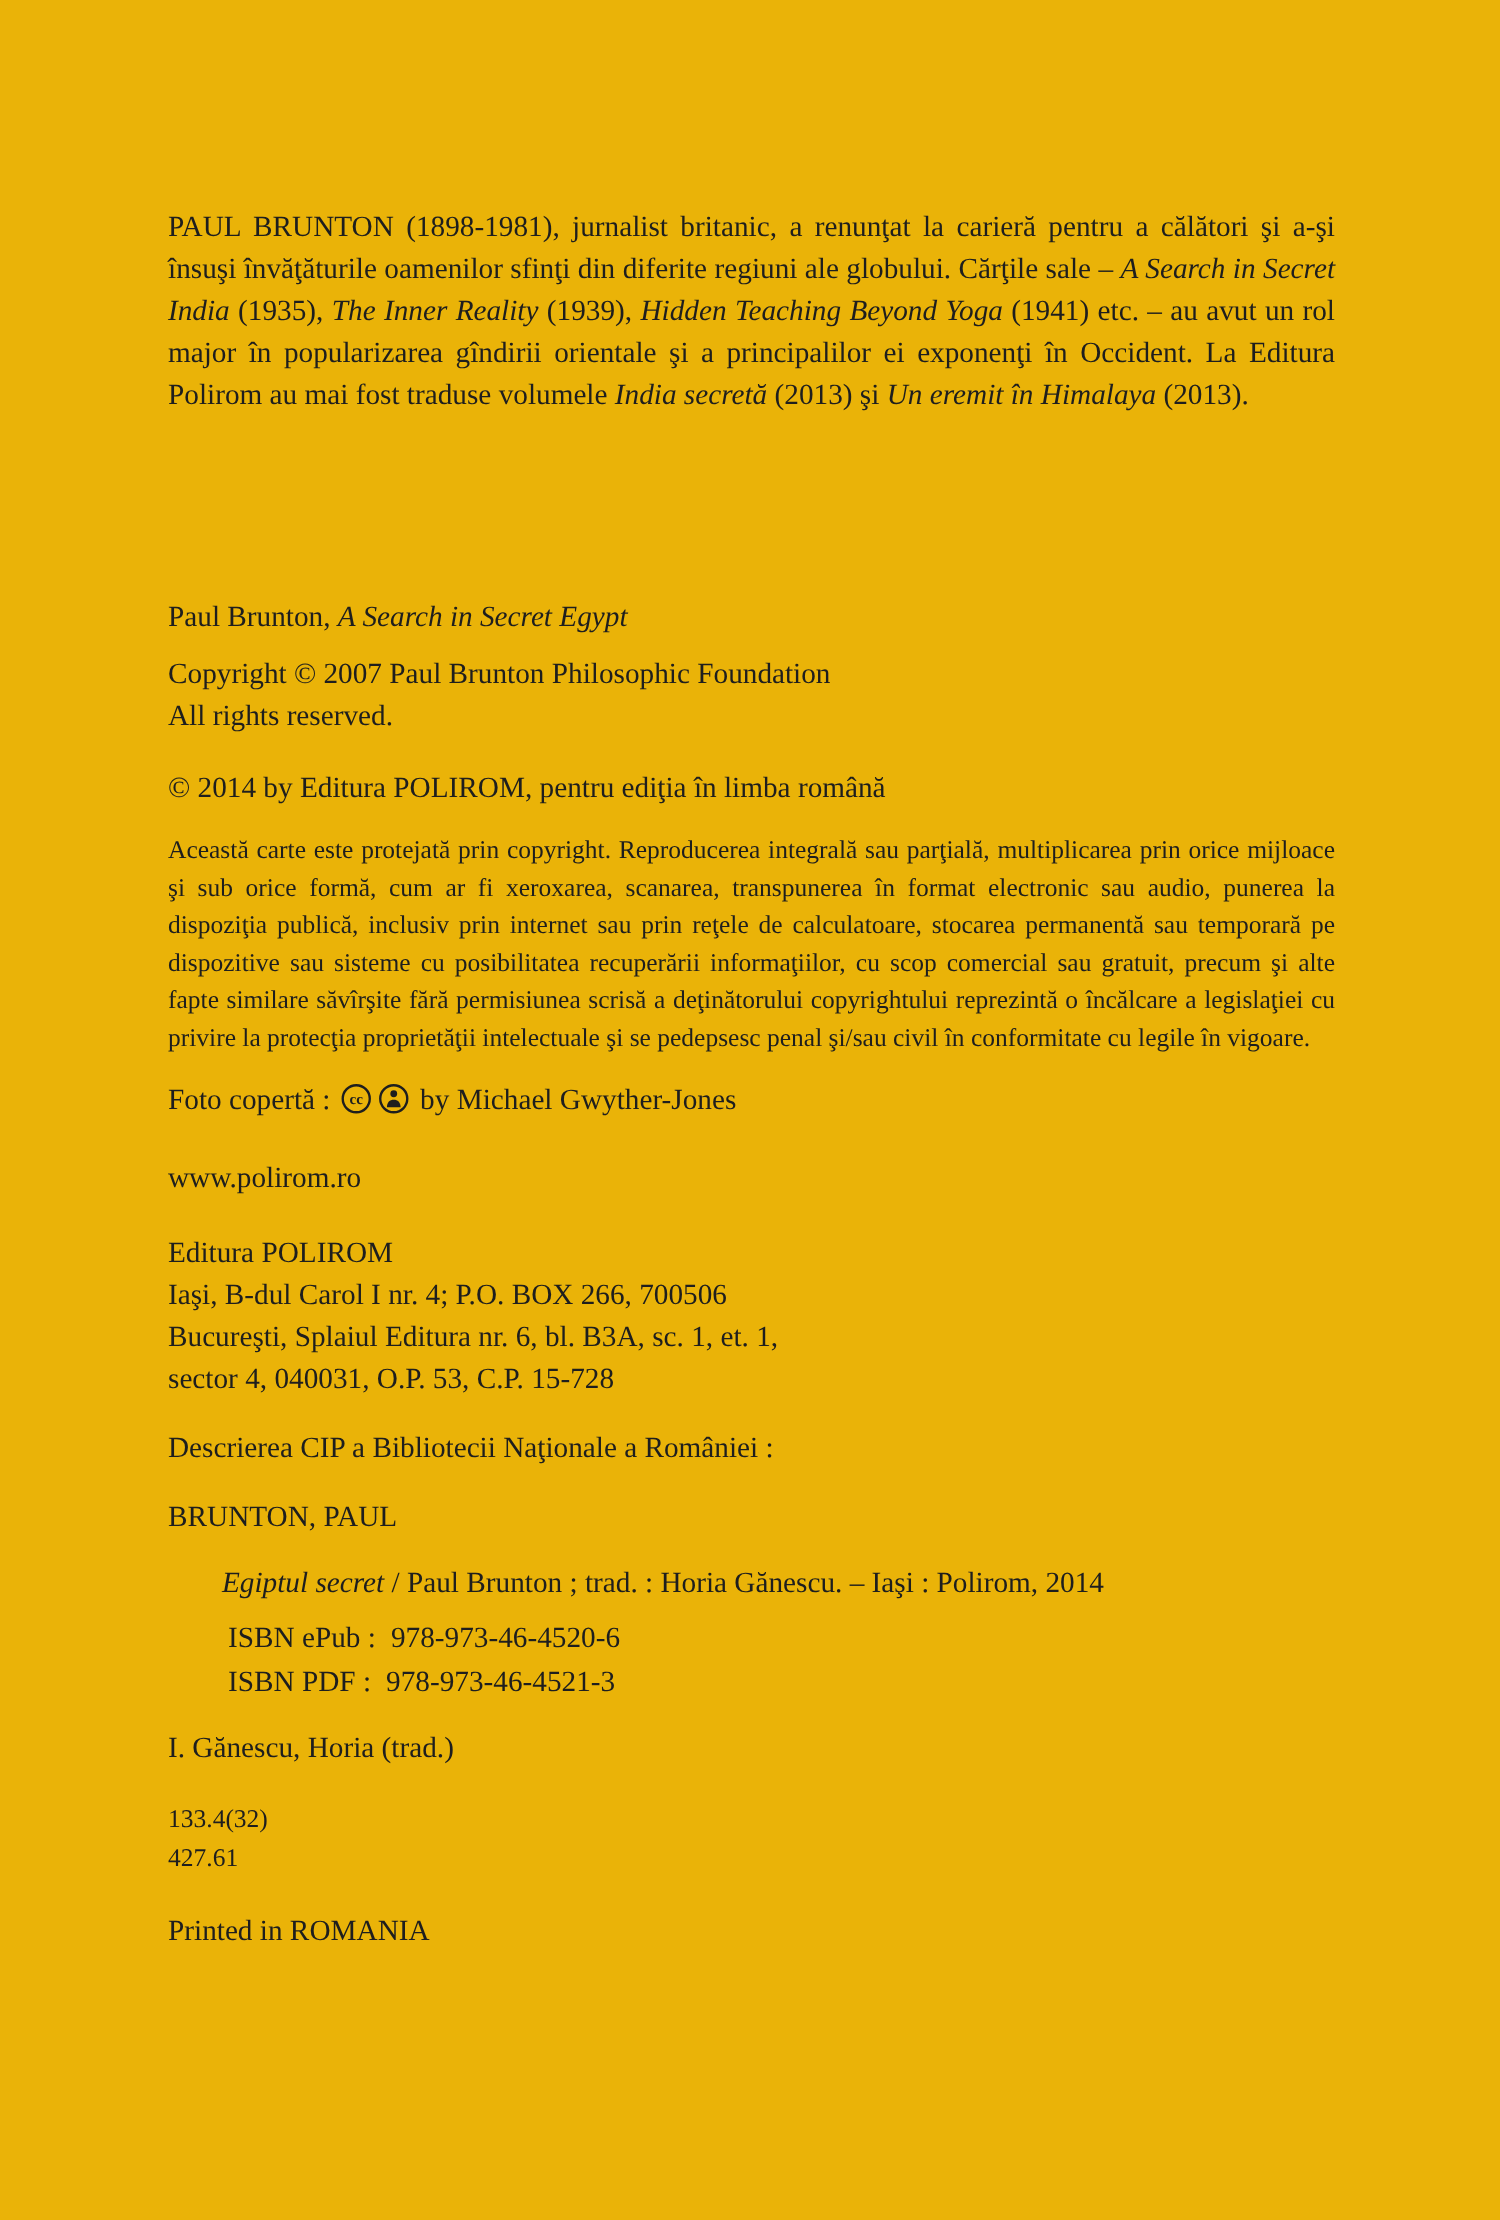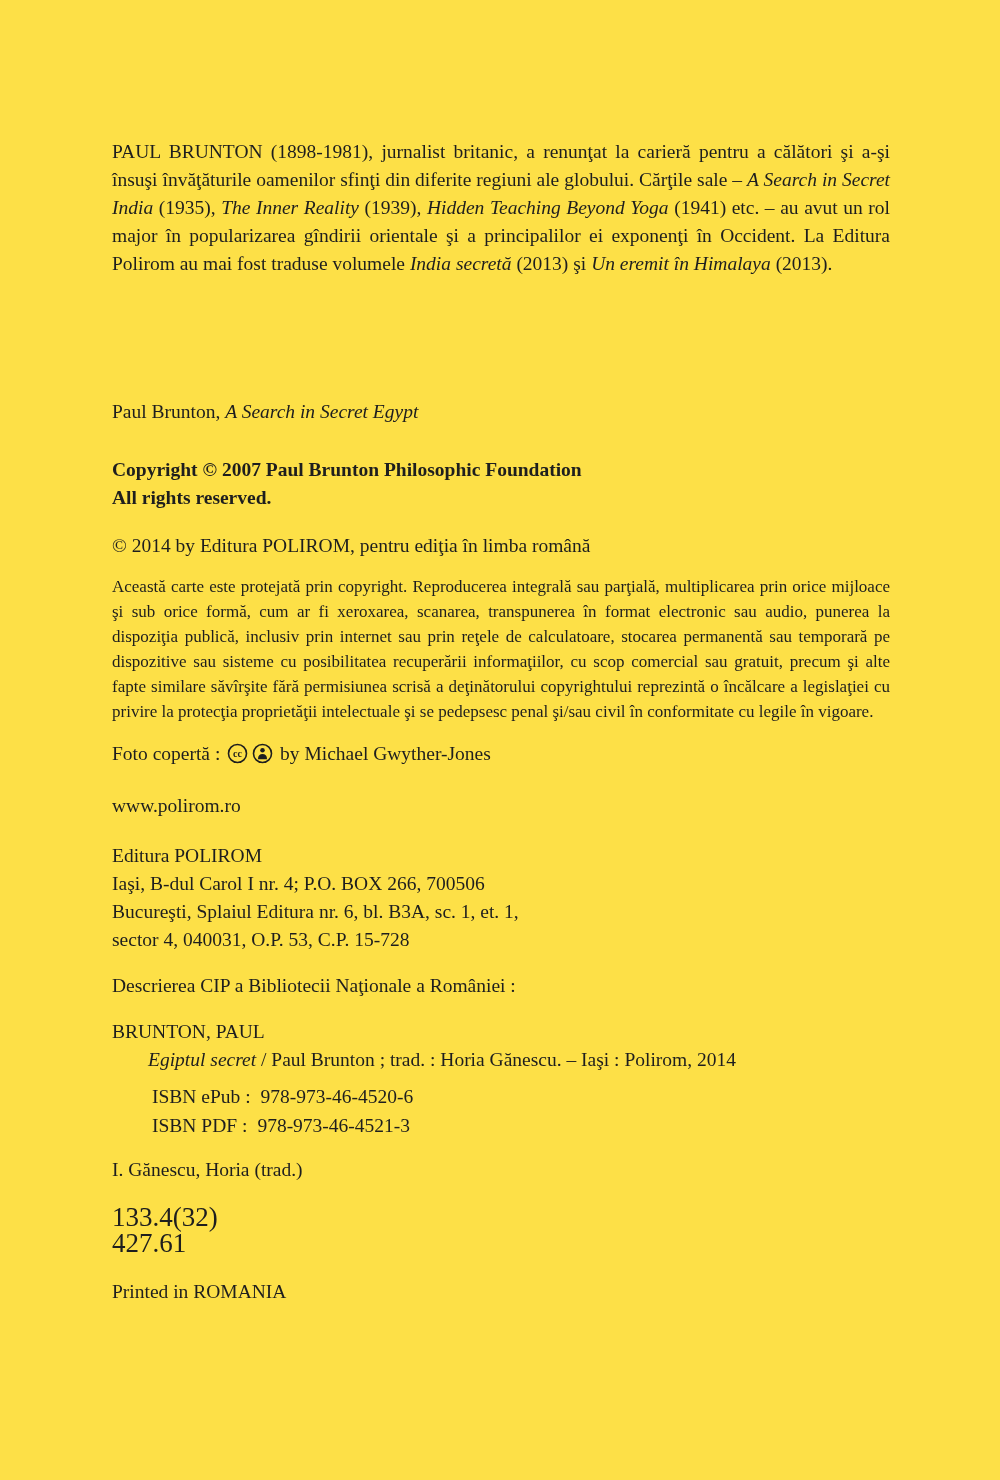--- a/index.html
+++ b/index.html
@@ -4,21 +4,21 @@
 <style>
   html, body {
     margin: 0;
     padding: 0;
     background: #f6f6f4;
   }
   .page {
     position: relative;
     width: 1000px;
     height: 1480px;
-    background: #fde047;
+    background: #eab308;
     overflow: hidden;
     font-family: "Liberation Serif", "DejaVu Serif", serif;
     color: #1e1e1e;
     filter: blur(0.3px);
   }
   .content {
     position: absolute;
     left: 112px;
     top: 0;
     width: 778px;
@@ -28,46 +28,46 @@
   p { margin: 0; }
   .main-size { font-size: 19.5px; line-height: 28px; }
   .it { font-style: italic; }
   .bio {
     font-size: 19.5px;
     line-height: 28px;
     text-align: justify;
     text-justify: inter-word;
   }
   .book-line { margin-top: 120px; }
-  .copyright-block { margin-top: 30px; font-weight: bold; }
+  .copyright-block { margin-top: 10px; }
   .edition-line { margin-top: 20px; }
   .legal {
     margin-top: 14px;
     font-size: 17px;
     line-height: 25px;
     text-align: justify;
     text-justify: inter-word;
   }
   .photo-line { margin-top: 16px; }
   .photo-line .icon {
     display: inline-block;
     width: 21px;
     height: 21px;
     vertical-align: -4px;
     margin: 0 2px;
   }
   .website-line { margin-top: 24px; }
   .publisher-block { margin-top: 22px; }
   .cip-heading { margin-top: 18px; }
   .cip-author { margin-top: 18px; }
-  .cip-entry { margin-left: 36px; }
+  .cip-entry { margin-left: 36px; margin-top: 16px; }
   .isbn-block { margin-top: 8px; margin-left: 40px; font-size: 19.5px; line-height: 29px; }
   .isbn-row .isbn-label { display: inline-block; margin-right: 10px; }
   .translator-line { margin-top: 16px; }
-  .classification-block { margin-top: 20px; font-size: 27px; line-height: 26px; }
+  .classification-block { margin-top: 20px; font-size: 17px; line-height: 26px; }
   .printed-line { margin-top: 22px; }
 </style>
 </head>
 <body>
 
 <div class="page">
   <div class="content">
 
     <p class="bio"><span>PAUL BRUNTON (1898-1981), jurnalist britanic, a renunţat la carieră pentru a călători şi a-şi însuşi învăţăturile oamenilor sfinţi din diferite regiuni ale globului. Cărţile sale – </span><span class="it">A Search in Secret India</span><span> (1935), </span><span class="it">The Inner Reality</span><span> (1939), </span><span class="it">Hidden Teaching Beyond Yoga</span><span> (1941) etc. – au avut un rol major în popularizarea gîndirii orientale şi a principalilor ei exponenţi în Occident. La Editura Polirom au mai fost traduse volumele </span><span class="it">India secretă</span><span> (2013) şi </span><span class="it">Un eremit în Himalaya</span><span> (2013).</span></p>
 

